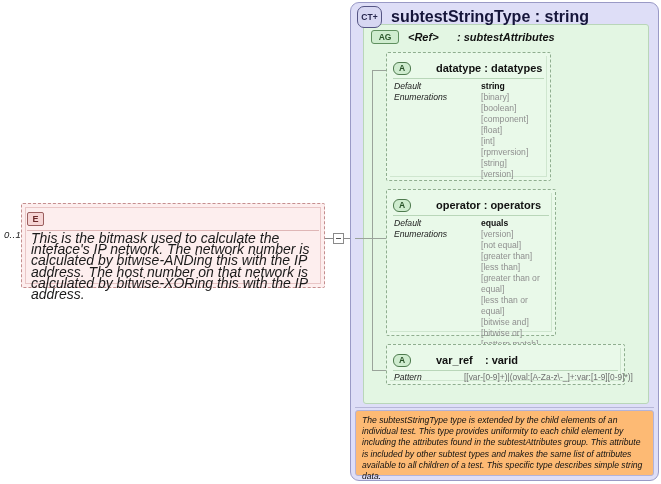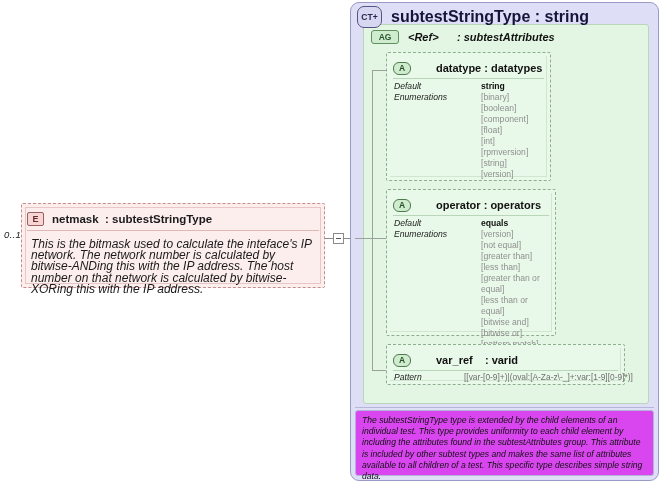--- a/index.html
+++ b/index.html
@@ -68,24 +68,24 @@
   }
   #element-title {
     font-size: 11.5px;
     font-weight: bold;
     color: #1a1a1a;
     white-space: pre;
   }
   #element-doc {
     position: absolute;
     left: 9px;
-    top: 35px;
+    top: 29px;
     right: 8px;
     font-style: italic;
-    font-size: 12px;
+    font-size: 14px;
     line-height: 11.2px;
     color: #1a1a1a;
   }
   #cardinality {
     left: 4px;
     top: 229px;
     font-size: 9.5px;
     font-style: italic;
     color: #222;
     letter-spacing: 0.3px;
@@ -284,21 +284,21 @@
   #tree-b1      { left: 372px; top: 70px;  width: 14px; height: 1px; }
   #tree-b2      { left: 372px; top: 238px; width: 14px; height: 1px; }
   #tree-b3      { left: 372px; top: 370px; width: 14px; height: 1px; }
 
   
   #ct-doc {
     left: 355px;
     top: 410px;
     width: 299px;
     height: 66px;
-    background: #d946ef;
+    background: #fdba74;
     border: 1px solid #b3b3d9;
     border-radius: 3px;
     box-sizing: border-box;
     padding: 4px 6px;
     font-style: italic;
     font-size: 8.6px;
     line-height: 11.2px;
     color: #111;
   }
   #ct-doc-sep {
@@ -311,21 +311,20 @@
 </style>
 </head>
 <body>
 
 <div class="abs" id="cardinality">0..1</div>
 
 <div class="abs" id="element-box">
   <div class="inner-frame"></div>
   <div id="element-header">
     <span class="badge badge-e">E</span>
-    <span id="element-title">netmask  : subtestStringType</span>
   </div>
   <div id="element-doc">This is the bitmask used to calculate the inteface's IP network.   The network number is calculated by bitwise-ANDing this with the IP address.  The host number on that network is calculated by bitwise-XORing this with the IP address.</div>
 </div>
 
 <div class="abs" id="connector-line-a"></div>
 <div class="abs" id="connector-toggle"></div>
 <div class="abs" id="connector-line-b"></div>
 
 <div class="abs" id="ct-panel"></div>
 

